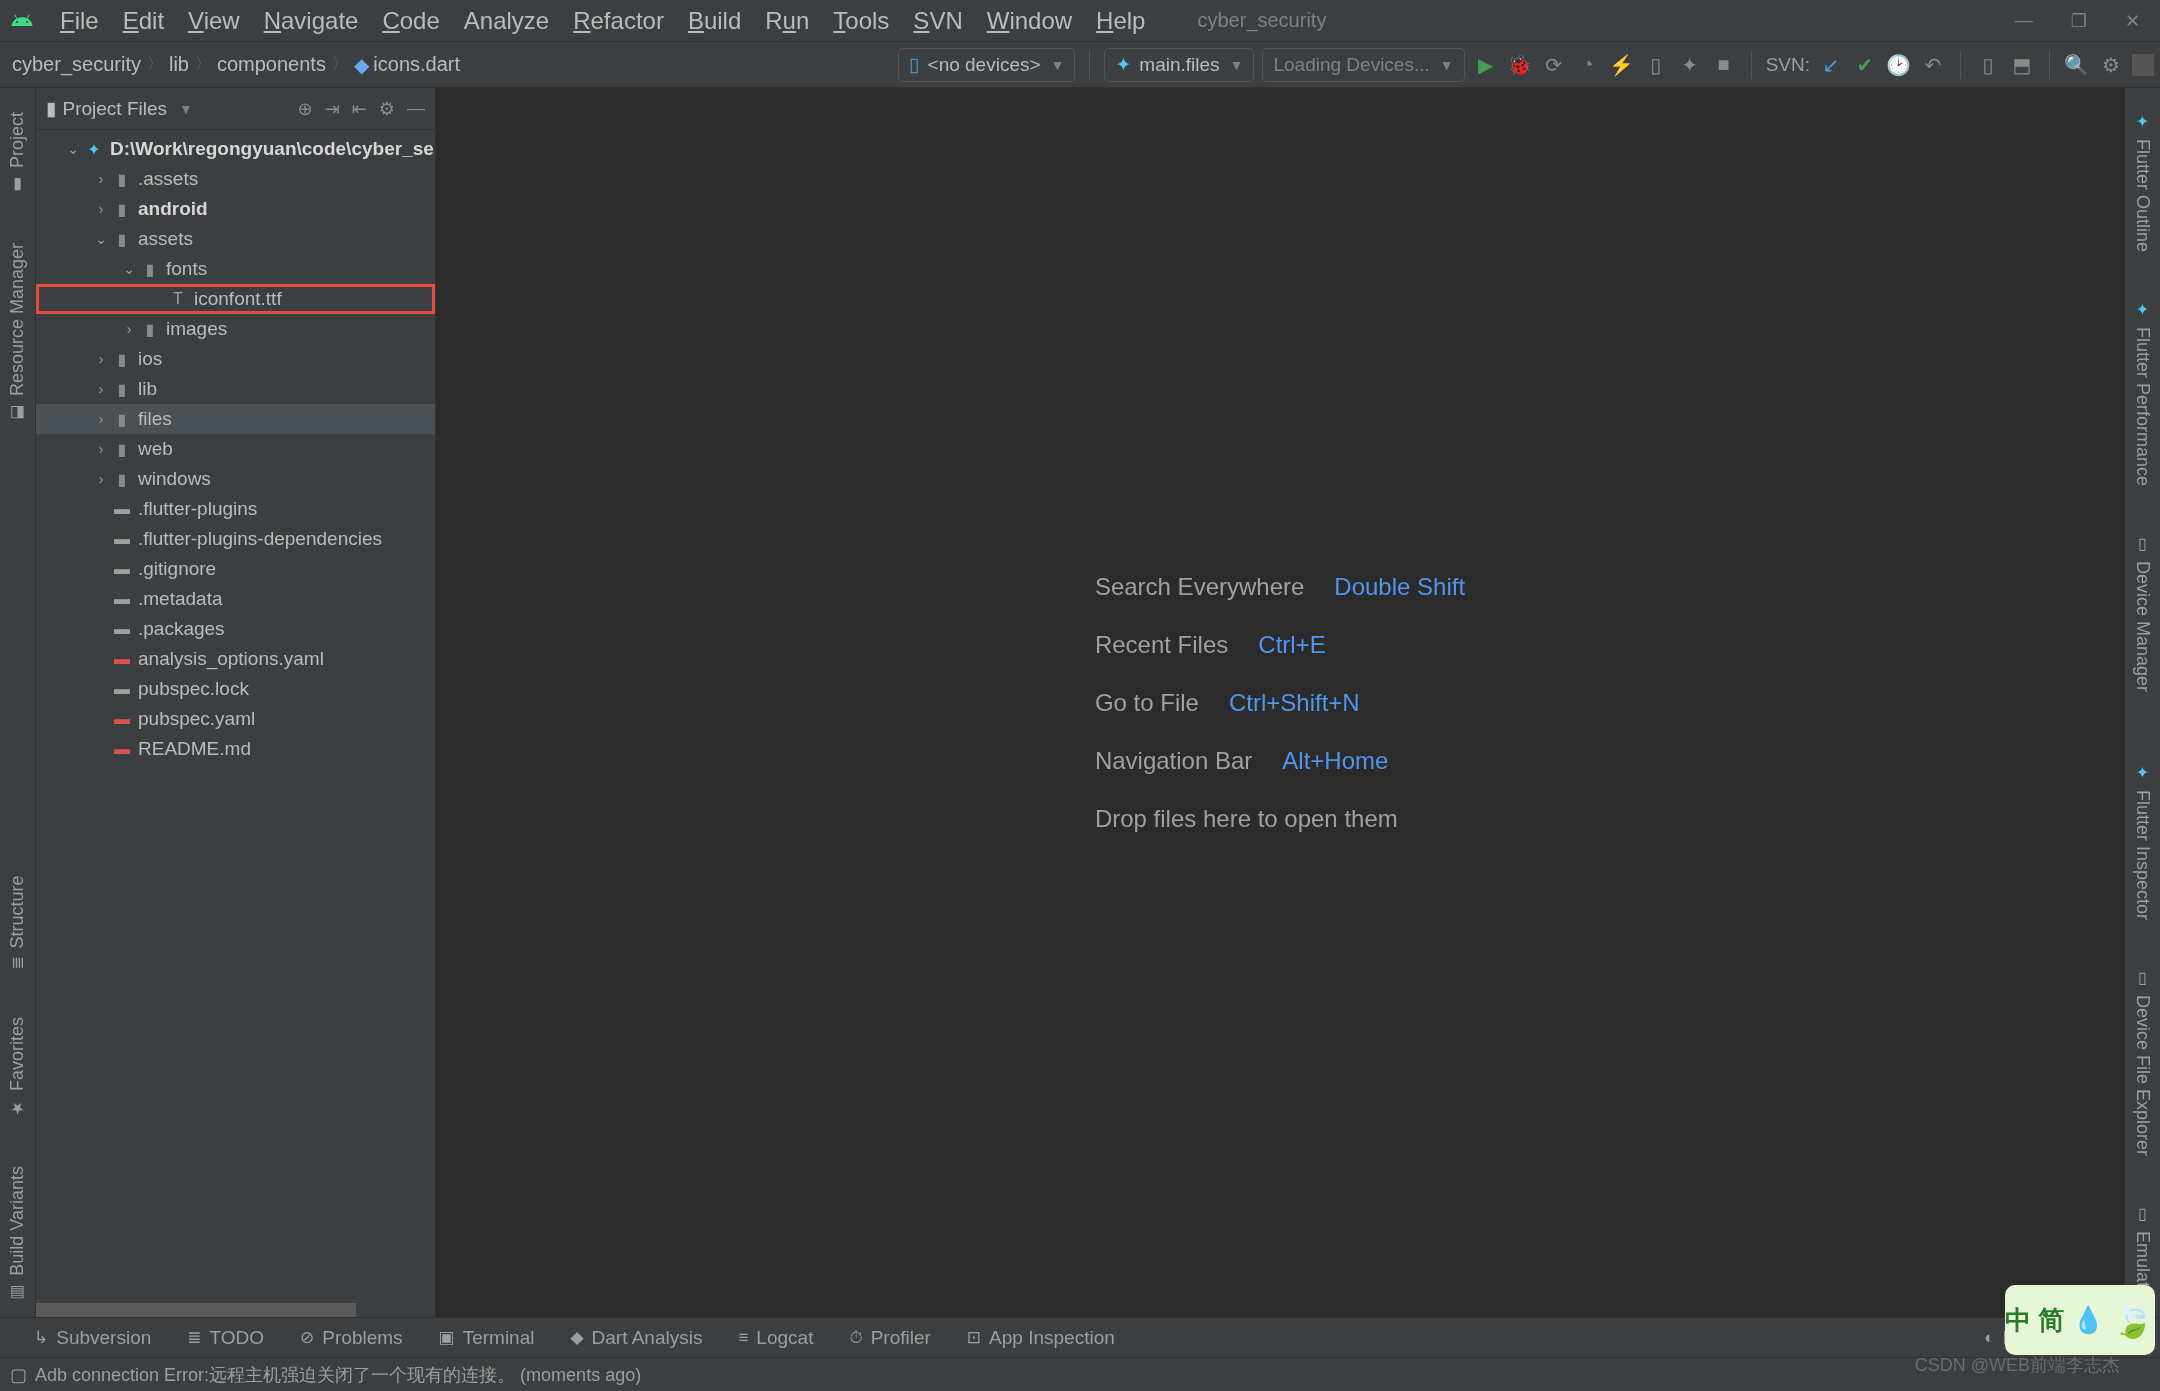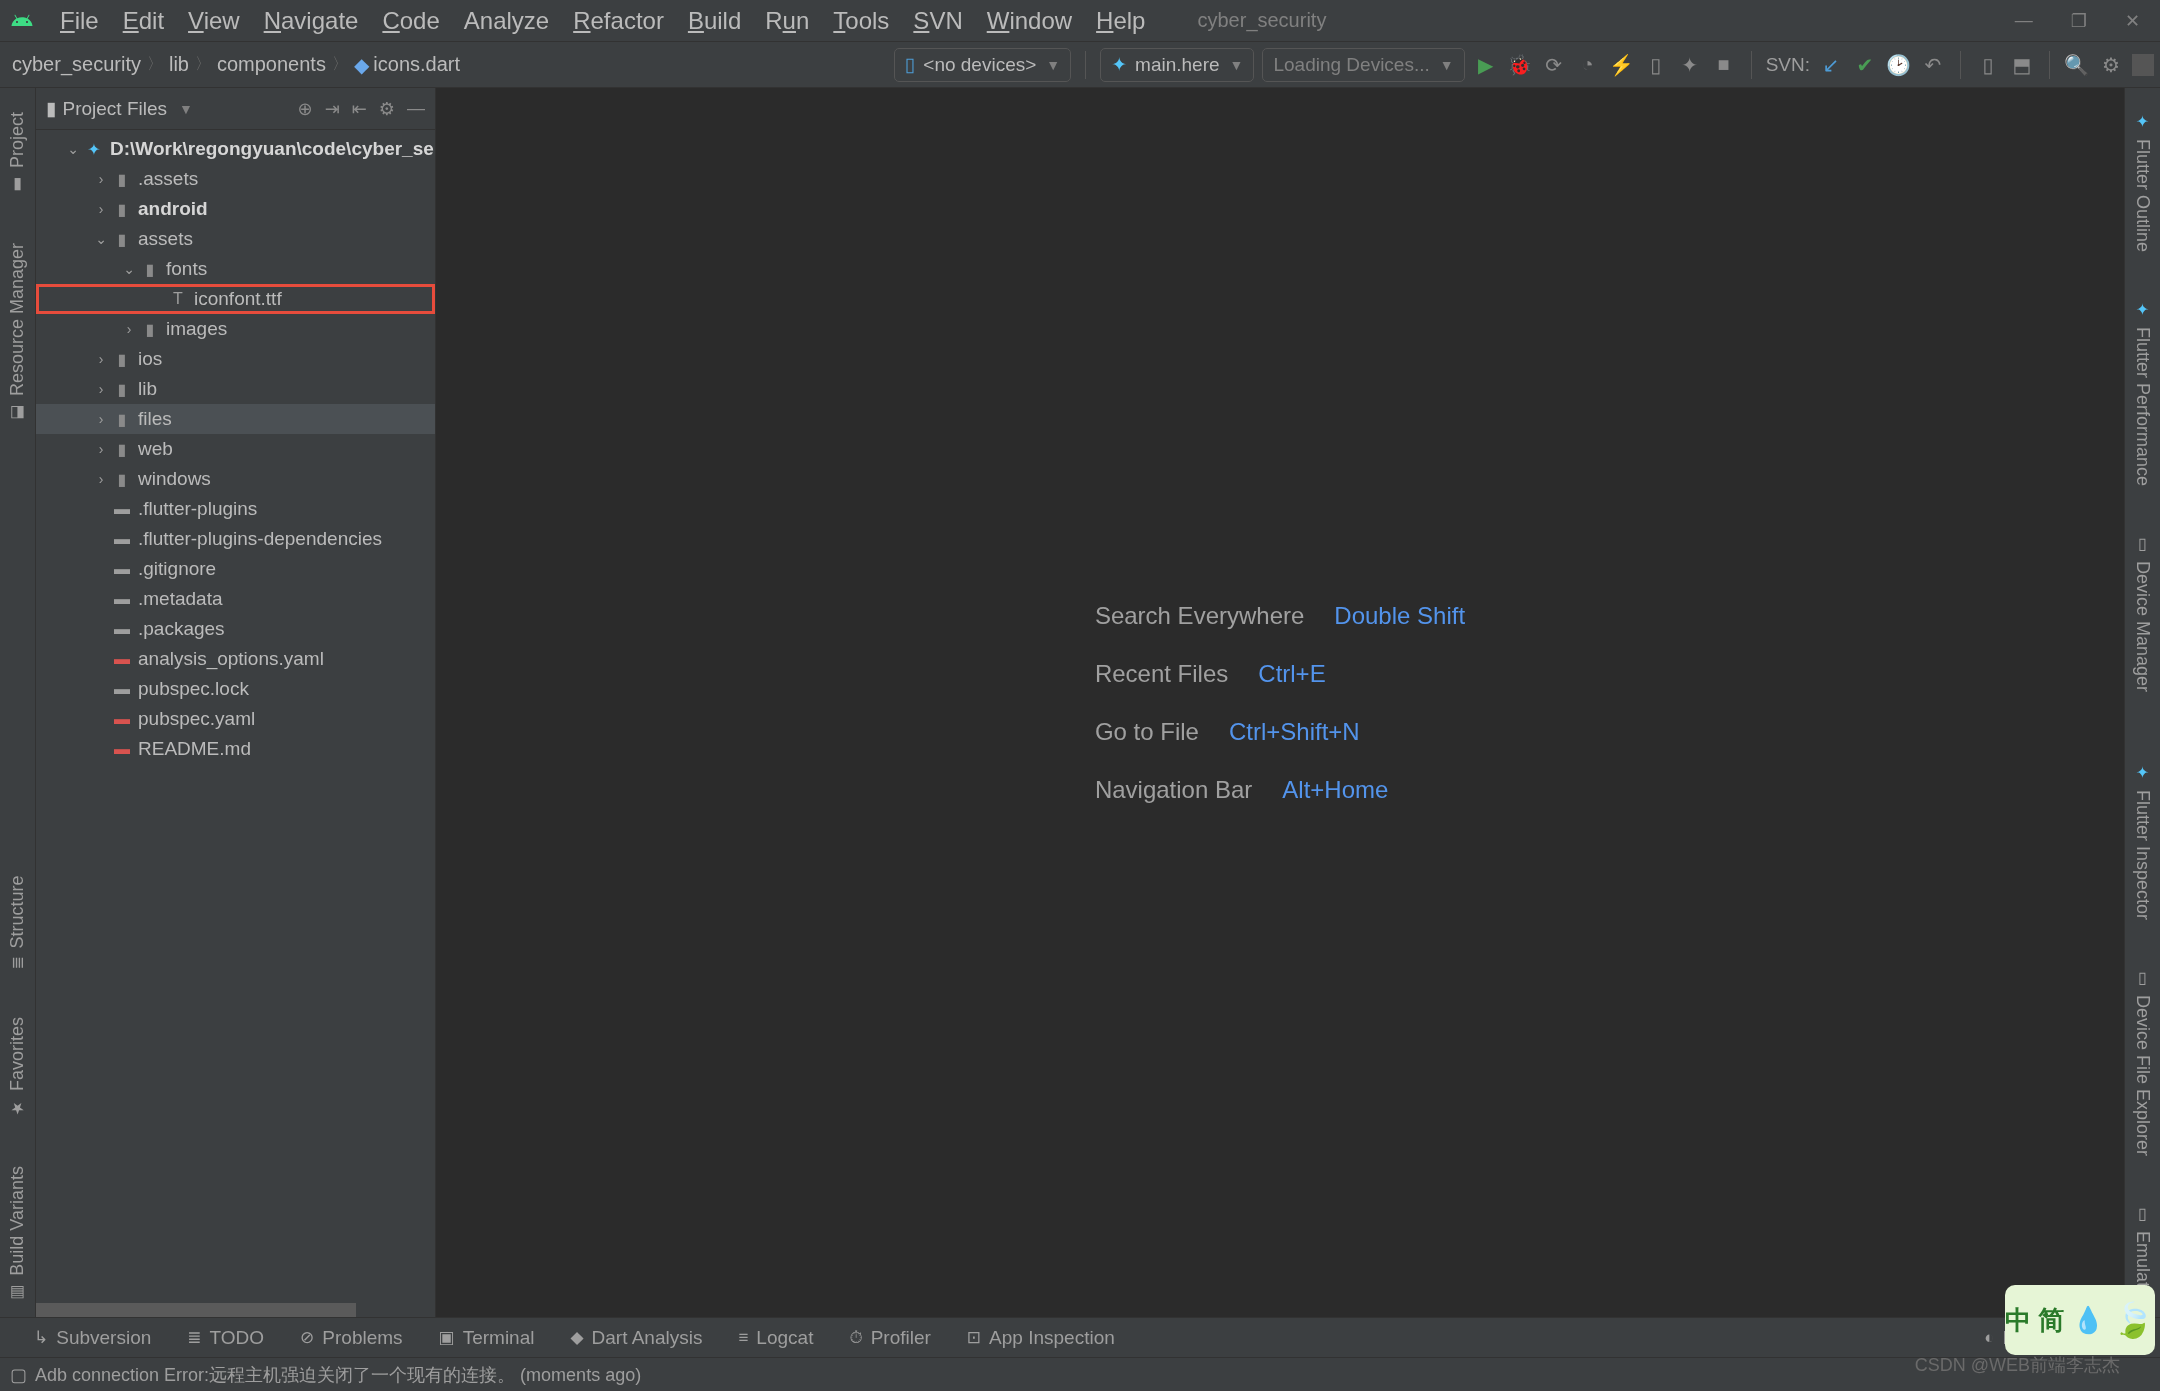--- a/index.html
+++ b/index.html
@@ -127,21 +127,21 @@
   </div>
   <div class="right">
     <div class="combo">
       <span class="phone">▯</span>
       <span class="txt">&lt;no devices&gt;</span>
       <span class="arrow">▼</span>
     </div>
     <div class="sep-v"></div>
     <div class="combo">
       <span class="flutter">✦</span>
-      <span class="txt">main.here</span>
+      <span class="txt">main.files</span>
       <span class="arrow">▼</span>
     </div>
     <div class="combo disabled">
       <span class="txt muted">Loading Devices...</span>
       <span class="arrow">▼</span>
     </div>
     <span class="tico green">▶</span>
     <span class="tico bug">🐞</span>
     <span class="tico">⟳</span>
     <span class="tico">◔</span>
@@ -329,20 +329,23 @@
           <span class="key">Ctrl+E</span>
         </div>
       <div class="row">
           <span>Go to File</span>
           <span class="key">Ctrl+Shift+N</span>
         </div>
       <div class="row">
           <span>Navigation Bar</span>
           <span class="key">Alt+Home</span>
         </div>
+      <div class="row">
+          <span>Drop files here to open them</span>
+        </div>
     </div>
   </div>
 
   <div class="tool-col right">
     <div class="tool-tab">
         <span class="ti" style="color:#54c5f8;">✦</span>
         <span>Flutter Outline</span>
       </div>
     <div class="tool-tab">
         <span class="ti" style="color:#54c5f8;">✦</span>

